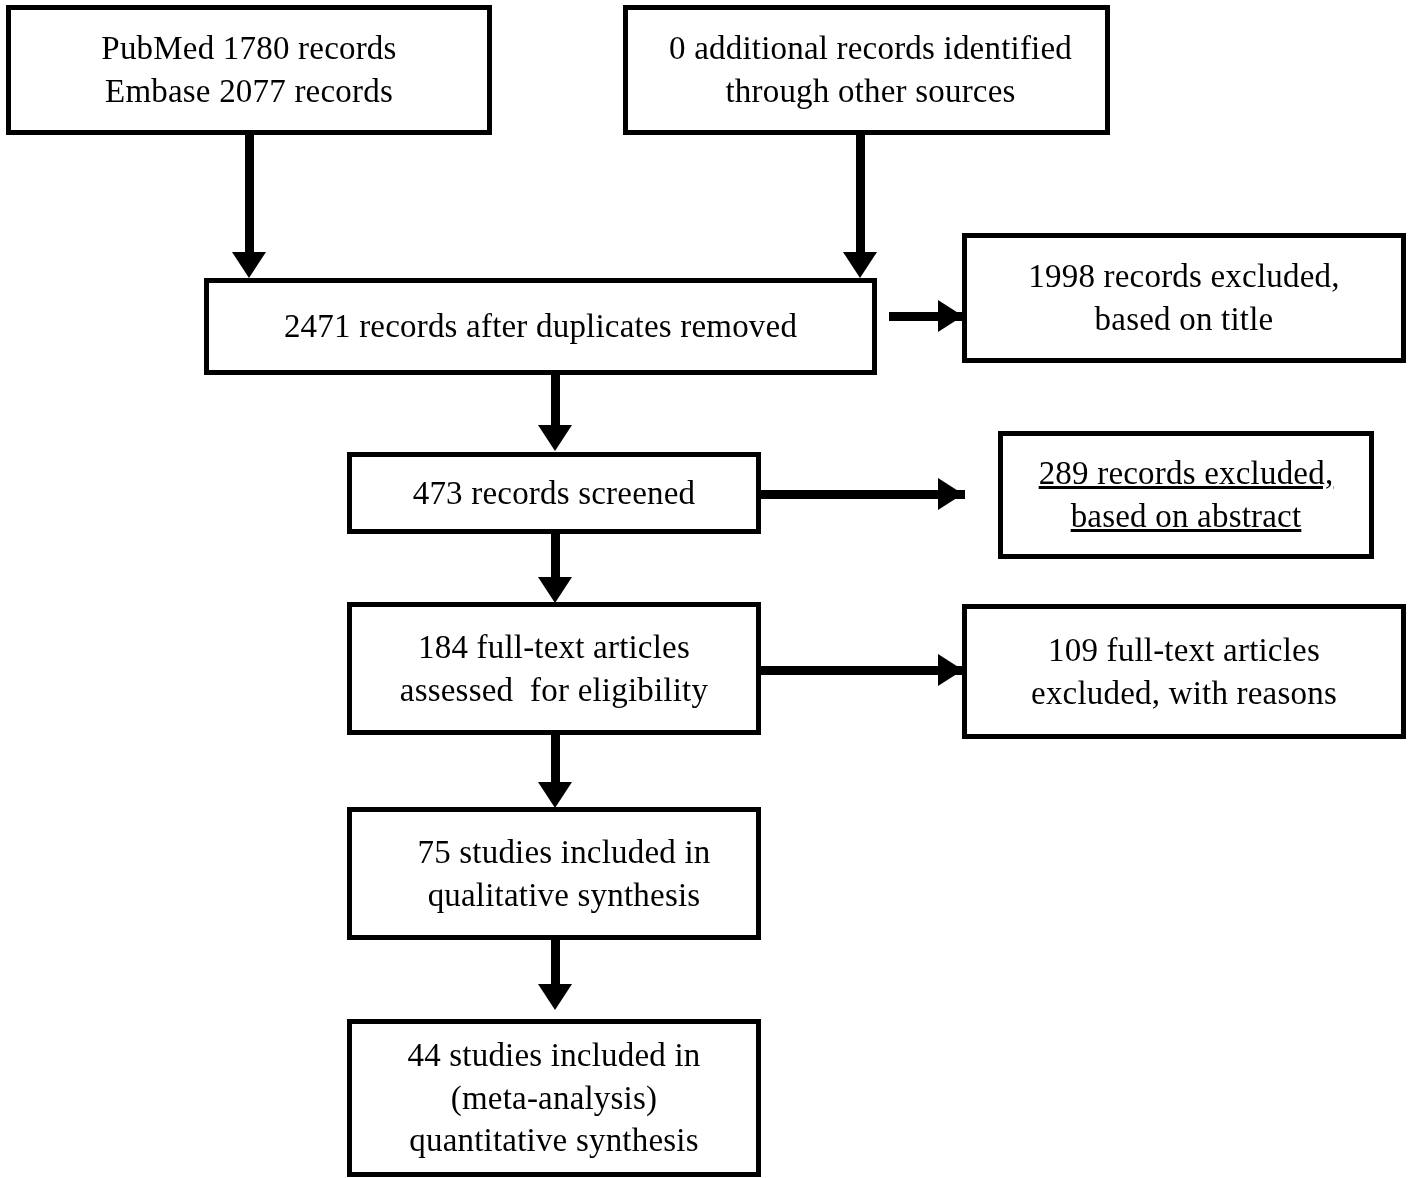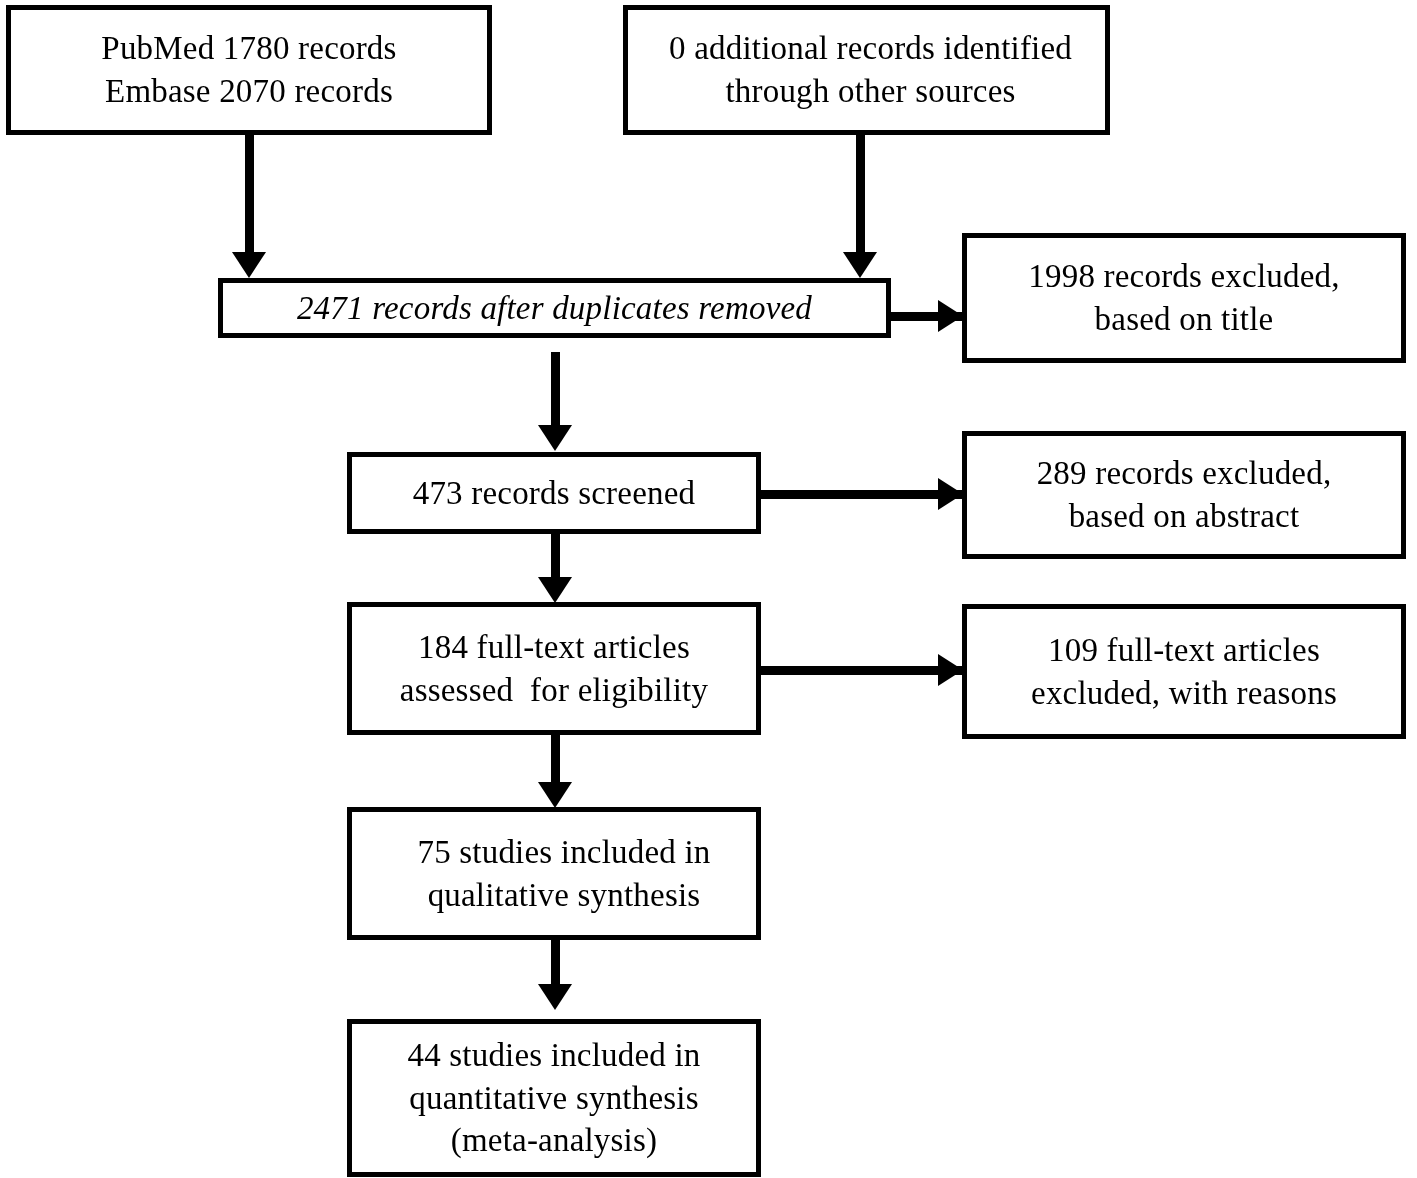--- a/index.html
+++ b/index.html
@@ -33,24 +33,24 @@
     z-index: 3;
   }
   .node .ln {
     display: block;
     white-space: pre;
   }
 
   
   #box-pubmed      { left: 6px;   top: 5px;    width: 486px; height: 130px; }
   #box-additional  { left: 623px; top: 5px;    width: 487px; height: 130px; padding-left: 8px; }
-  #box-dedup       { left: 218px; top: 278px;  width: 673px; height: 60px; font-style: italic;  }
+  #box-dedup       { left: 204px; top: 278px;  width: 673px; height: 97px;  }
   #box-excl-title  { left: 962px; top: 233px;  width: 444px; height: 130px; }
   #box-screened    { left: 347px; top: 452px;  width: 414px; height: 82px;  }
-  #box-excl-abs    { left: 962px; top: 431px;  width: 444px; height: 128px; }
+  #box-excl-abs    { left: 998px; top: 431px;  width: 376px; height: 128px; text-decoration: underline; }
   #box-fulltext    { left: 347px; top: 602px;  width: 414px; height: 133px; }
   #box-excl-full   { left: 962px; top: 604px;  width: 444px; height: 135px; }
   #box-qualitative { left: 347px; top: 807px;  width: 414px; height: 133px; padding-left: 20px; }
   #box-quantitative{ left: 347px; top: 1011px; width: 414px; height: 158px; margin-top: 8px; }
 
   
   .vline {
     position: absolute;
     width: 9px;
     background: #000000;
@@ -105,21 +105,21 @@
   #conn-qual-v        { left: 551px; top: 938px; height: 50px; }
   #conn-qual-v-head   { left: 538px; top: 984px; }
 </style>
 </head>
 <body>
 
 <div id="canvas">
 
   <div class="node" id="box-pubmed">
     <span class="ln">PubMed 1780 records</span>
-    <span class="ln">Embase 2070 records</span>
+    <span class="ln">Embase 2077 records</span>
   </div>
 
   <div class="node" id="box-additional">
     <span class="ln">0 additional records identified</span>
     <span class="ln">through other sources</span>
   </div>
 
   <div class="node" id="box-dedup">
     <span class="ln">2471 records after duplicates removed</span>
   </div>
@@ -148,22 +148,22 @@
     <span class="ln">excluded, with reasons</span>
   </div>
 
   <div class="node" id="box-qualitative">
     <span class="ln">75 studies included in</span>
     <span class="ln">qualitative synthesis</span>
   </div>
 
   <div class="node" id="box-quantitative">
     <span class="ln">44 studies included in</span>
+    <span class="ln">(meta-analysis)</span>
     <span class="ln">quantitative synthesis</span>
-    <span class="ln">(meta-analysis)</span>
   </div>
 
   <div class="vline" id="conn-pubmed-line"></div>
   <div class="arrow-down" id="conn-pubmed-head"></div>
 
   <div class="vline" id="conn-add-line"></div>
   <div class="arrow-down" id="conn-add-head"></div>
 
   <div class="vline" id="conn-dedup-v"></div>
   <div class="arrow-down" id="conn-dedup-v-head"></div>

